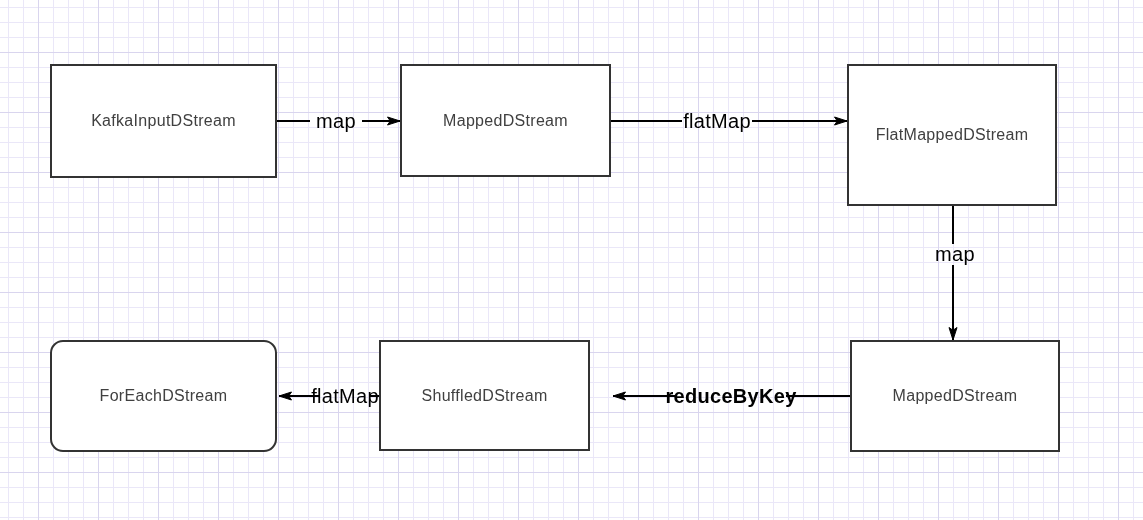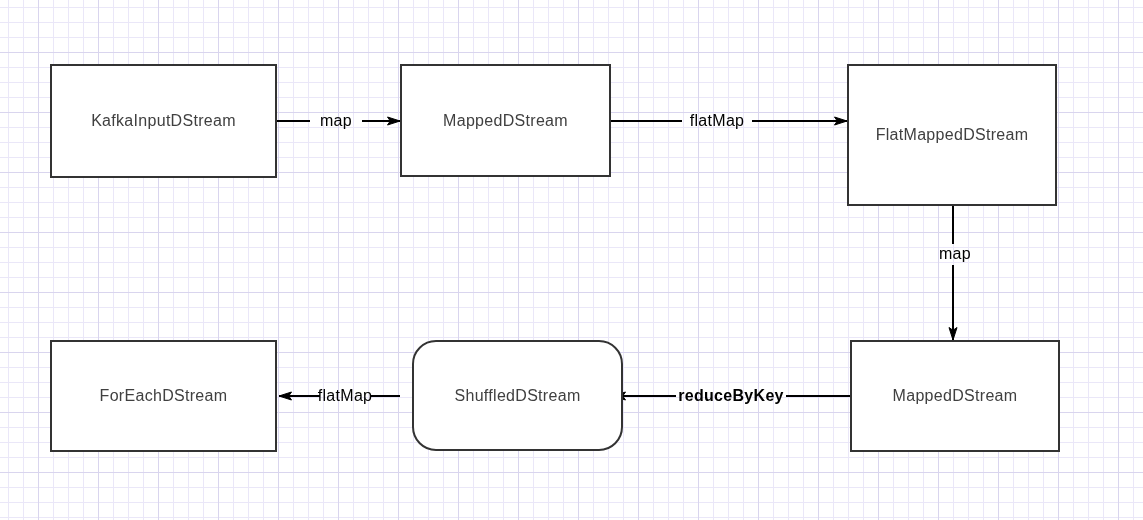--- a/index.html
+++ b/index.html
@@ -38,34 +38,34 @@
     position: absolute;
     left: 0; top: 0;
     width: 1143px;
     height: 520px;
     pointer-events: none;
   }
   .edges-layer line { stroke: #000000; stroke-width: 2px; }
   .edge-label {
     position: absolute;
     transform: translate(-50%, -50%);
-    font-size: 16px;
+    font-size: 20px;
     letter-spacing: 0.3px;
     color: #000000;
     white-space: nowrap;
     background: transparent;
     cursor: default;
   }
   
   #node-0 { left: 50px;  top: 64px;  width: 227px; height: 114px; }
   #node-1 { left: 400px; top: 64px;  width: 211px; height: 113px; }
   #node-2 { left: 847px; top: 64px;  width: 210px; height: 142px; }
   #node-3 { left: 850px; top: 340px; width: 210px; height: 112px; }
-  #node-4 { left: 412px; top: 340px; width: 211px; height: 111px; border-radius: 24px; }
-  #node-5 { left: 50px;  top: 340px; width: 227px; height: 112px; }
+  #node-4 { left: 379px; top: 340px; width: 211px; height: 111px; }
+  #node-5 { left: 50px;  top: 340px; width: 227px; height: 112px; border-radius: 13px; }
   
   #edge-label-0 { left: 336px; top: 121px; }
   #edge-label-1 { left: 717px; top: 121px; }
   #edge-label-2 { left: 955px; top: 254px; }
   #edge-label-3 { left: 731px; top: 396px; font-weight: bold; }
   #edge-label-4 { left: 345px; top: 396px; }
 </style>
 </head>
 <body>
 

